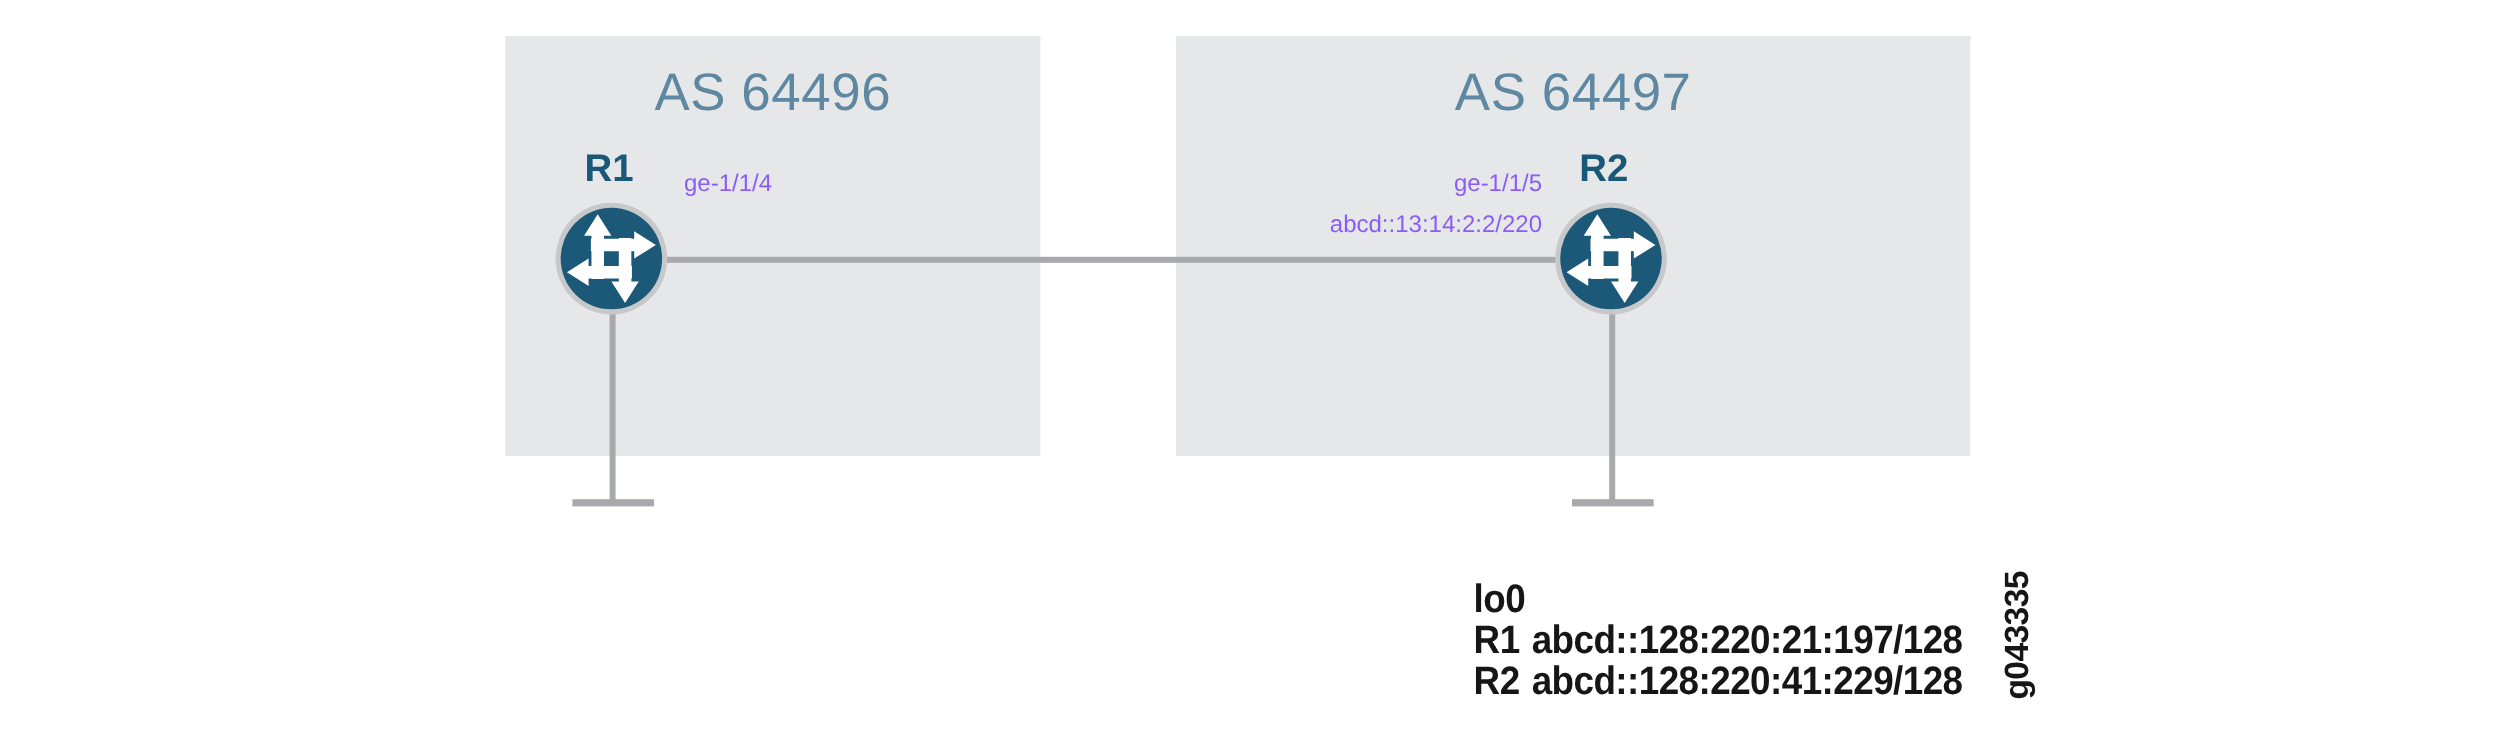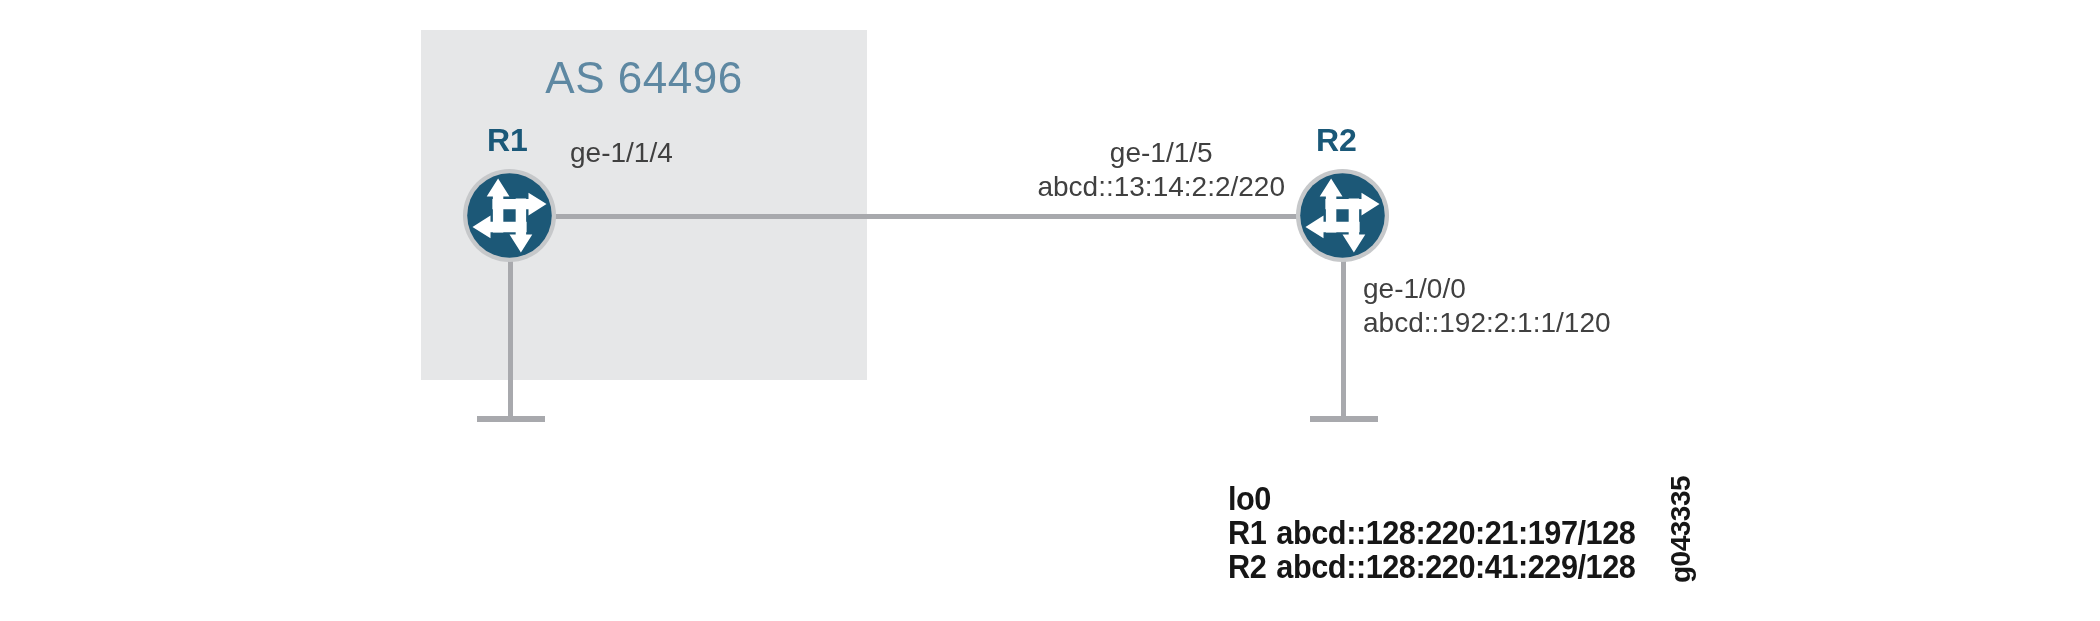--- a/index.html
+++ b/index.html
@@ -56,28 +56,28 @@
     font-size: 32px;
     line-height: 36px;
     font-weight: 700;
     color: #1a5878;
     z-index: 2;
   }
   #r1-name { left: 487px;  top: 122px; }
   #r2-name { left: 1316px; top: 122px; }
   .if-label {
     position: absolute;
-    font-size: 28px;
+    font-size: 20px;
     line-height: 34px;
-    color: #404040;
+    color: #8b5cf6;
     z-index: 2;
     white-space: nowrap;
   }
   #if-r1-link { left: 570px; top: 136px; text-align: left; }
-  #if-r2-link { right: 815px; top: 136px; text-align: center; }
+  #if-r2-link { right: 815px; top: 136px; text-align: right; }
   #if-r2-lan  { left: 1363px; top: 272px; text-align: left; }
   #loopback-note {
     position: absolute;
     left: 1228px;
     top: 482px;
     z-index: 2;
     font-size: 33px;
     line-height: 34px;
     font-weight: 700;
     letter-spacing: -0.5px;
@@ -106,20 +106,23 @@
   }
 </style>
 </head>
 <body>
 
 <div id="canvas">
 
   <div class="as-box" id="as-box-left">
     <div class="as-label">AS 64496</div>
   </div>
+  <div class="as-box" id="as-box-right">
+    <div class="as-label">AS 64497</div>
+  </div>
 
   <div class="gline" id="link-line"></div>
   <div class="gline" id="r1-stub-line"></div>
   <div class="gline" id="r2-stub-line"></div>
   <div class="gline" id="r1-terminator"></div>
   <div class="gline" id="r2-terminator"></div>
 
   <svg class="router-icon" id="router-icon-r1" viewBox="0 0 100 100">
     <circle cx="50" cy="50" r="49" fill="#c6c8ca"></circle>
     <circle cx="50" cy="50" r="44.5" fill="#1c5877"></circle>
@@ -145,24 +148,20 @@
   <div class="router-name" id="r1-name">R1</div>
   <div class="router-name" id="r2-name">R2</div>
 
   <div class="if-label" id="if-r1-link">
     <div>ge-1/1/4</div>
   </div>
   <div class="if-label" id="if-r2-link">
     <div>ge-1/1/5</div>
     <div>abcd::13:14:2:2/220</div>
   </div>
-  <div class="if-label" id="if-r2-lan">
-    <div>ge-1/0/0</div>
-    <div>abcd::192:2:1:1/120</div>
-  </div>
 
   <div id="loopback-note">
     <div>lo0</div>
     <div><span class="rtr">R1</span><span>abcd::128:220:21:197/128</span></div>
     <div><span class="rtr">R2</span><span>abcd::128:220:41:229/128</span></div>
   </div>
 
   <div id="figure-id">g043335</div>
 
 </div>

